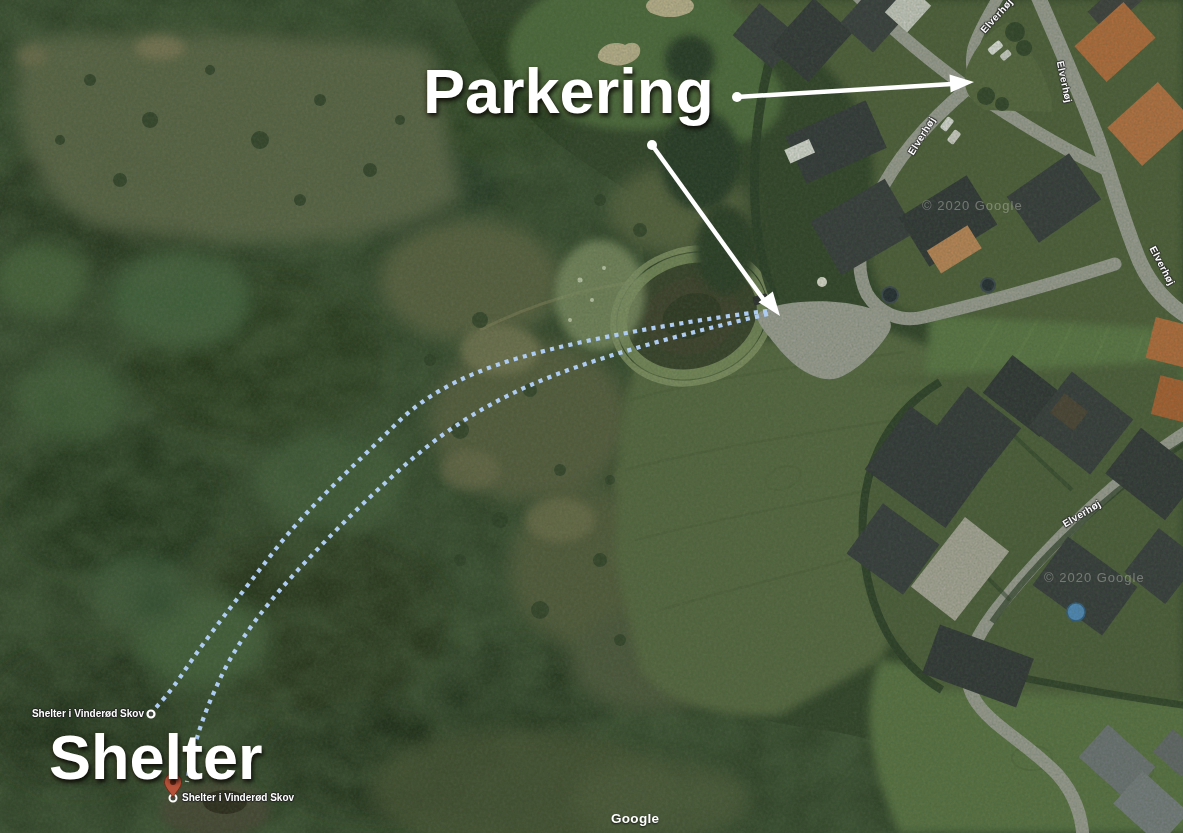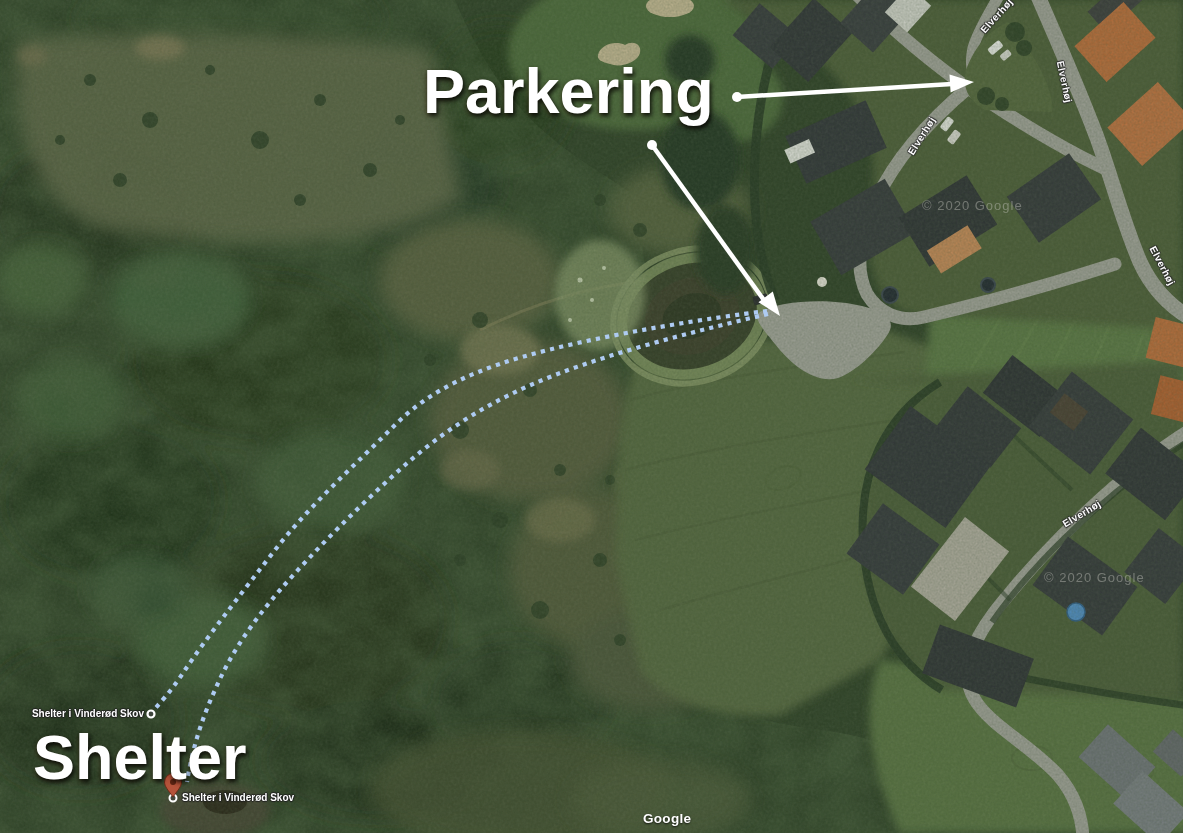--- a/index.html
+++ b/index.html
@@ -291,30 +291,30 @@
   <circle cx="151" cy="714" r="3.5" fill="rgba(70,70,70,.65)" stroke="#ffffff" stroke-width="2.2"></circle>
   <circle cx="173" cy="798" r="3.5" fill="rgba(70,70,70,.5)" stroke="#ffffff" stroke-width="2"></circle>
   <g transform="translate(173,797)">
     <path d="M0,0 C-5,-7 -8.5,-10.5 -8.5,-15 a8.5,8.5 0 1 1 17,0 C8.5,-10.5 5,-7 0,0 Z" stroke="#6d2a18" stroke-width="1" fill="#b5533a"></path>
     <circle cx="0" cy="-15" r="3" fill="#5d2413"></circle>
   </g>
 </svg>
 
 <div class="overlay">
   <div class="big-label" style="left:423px;top:60px;">Parkering</div>
-  <div class="big-label" style="left:33px;top:726px;">Shelter</div>
+  <div class="big-label" style="left:49px;top:726px;">Shelter</div>
 
   <div class="poi-label" style="left:30px;top:709px;width:114px;text-align:right;">Shelter i Vinderød Skov</div>
   <div class="poi-label" style="left:182px;top:793px;">Shelter i Vinderød Skov</div>
 
   <div class="street-label" style="left:997px;top:16px;transform:translate(-50%,-50%) rotate(-48deg);">Elverhøj</div>
   <div class="street-label" style="left:1064px;top:82px;transform:translate(-50%,-50%) rotate(78deg);">Elverhøj</div>
   <div class="street-label" style="left:922px;top:136px;transform:translate(-50%,-50%) rotate(-58deg);">Elverhøj</div>
   <div class="street-label" style="left:1162px;top:266px;transform:translate(-50%,-50%) rotate(62deg);">Elverhøj</div>
   <div class="street-label" style="left:1082px;top:514px;transform:translate(-50%,-50%) rotate(-31deg);">Elverhøj</div>
 
   <div class="copyright" style="left:922px;top:199px;">© 2020 Google</div>
   <div class="copyright" style="left:1044px;top:571px;">© 2020 Google</div>
 
-  <div class="attribution" style="left:611px;top:812px;margin-left:32px;">Google</div>
+  <div class="attribution" style="left:611px;top:812px;">Google</div>
 </div>
 
 </div>
 
 </body></html>

